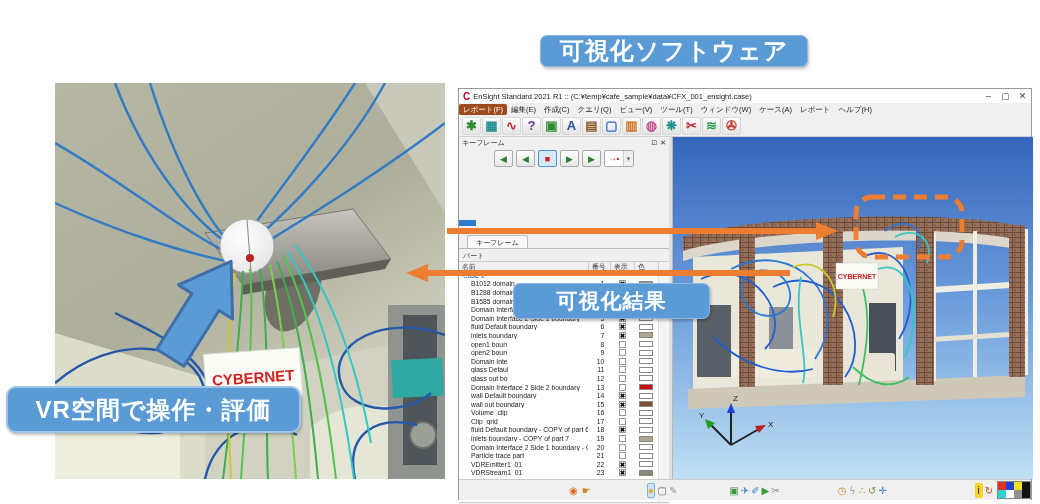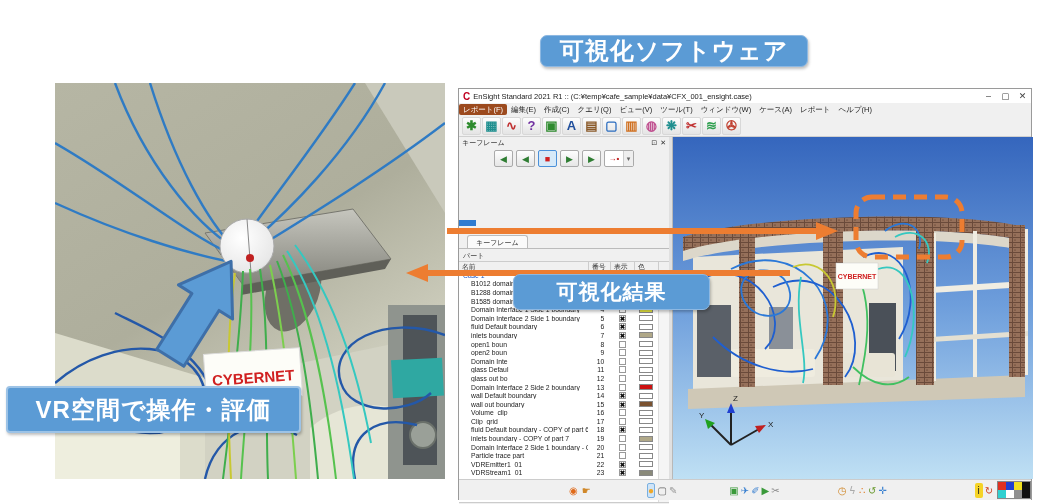--- a/index.html
+++ b/index.html
@@ -7,23 +7,23 @@
   #stage { position:relative; width:1040px; height:504px; background:#fff; overflow:hidden; }
 
   
   .blue-label { position:absolute; background:#5b9bd5; color:#fff; font-weight:bold;
     text-align:center; border-radius:7px; border:1px solid #8db8e2; z-index:6;
     display:flex; align-items:center; justify-content:center; letter-spacing:1px;
     box-shadow:1px 2px 3px rgba(0,0,0,.25); }
   #vdr-label   { left:113px; top:33px;  width:272px; height:41px; font-size:25px; }
   #soft-label  { left:540px; top:35px;  width:268px; height:32px; font-size:24px; }
   #op-label    { left:513px; top:172px; width:197px; height:36px; font-size:21px; }
-  #res-label   { left:513px; top:274px; width:197px; height:36px; font-size:21px; }
+  #res-label   { left:513px; top:283px; width:197px; height:36px; font-size:21px; }
   #vr-caption  { left:6px;   top:386px; width:295px; height:47px; font-size:24px;
-                 border:2px solid #9dc3e6; border-radius:4px; }
+                 border:2px solid #9dc3e6; border-radius:10px; }
   #vdr-underline { border-bottom:2px solid #fff; text-decoration:underline wavy #ff5050;
                  text-underline-offset:4px; text-decoration-thickness:1px; }
 
   
   #vr-view { position:absolute; left:55px; top:83px; width:390px; height:396px; z-index:1; }
 
   
   #win { position:absolute; left:458px; top:88px; width:574px; height:412px;
          background:#f0f0f0; border:1px solid #9a9a9a; z-index:1; }
   #titlebar { position:absolute; left:0; top:0; width:100%; height:14px; background:#fff;

